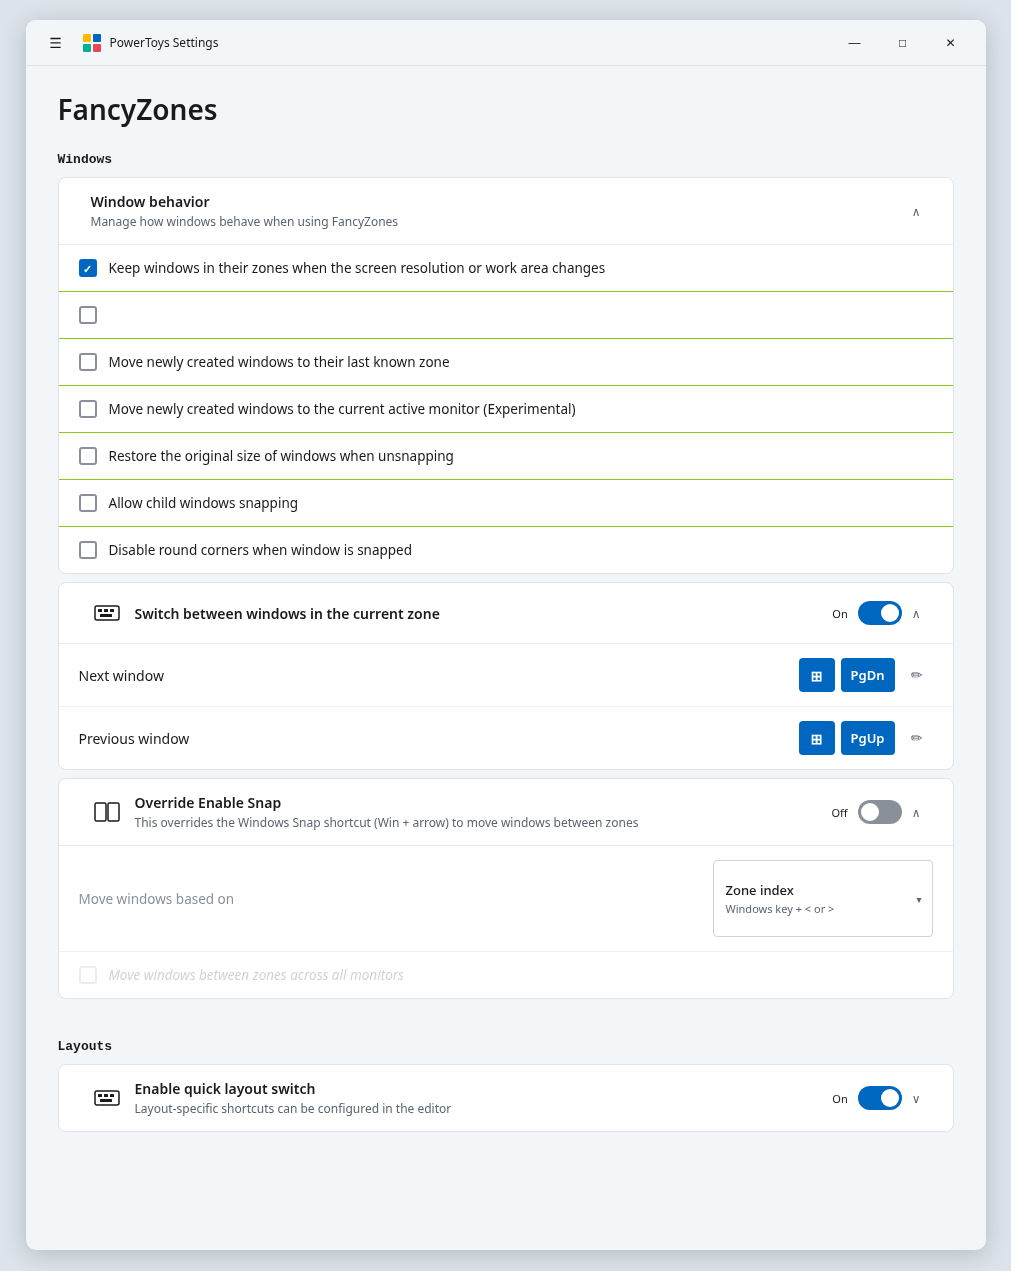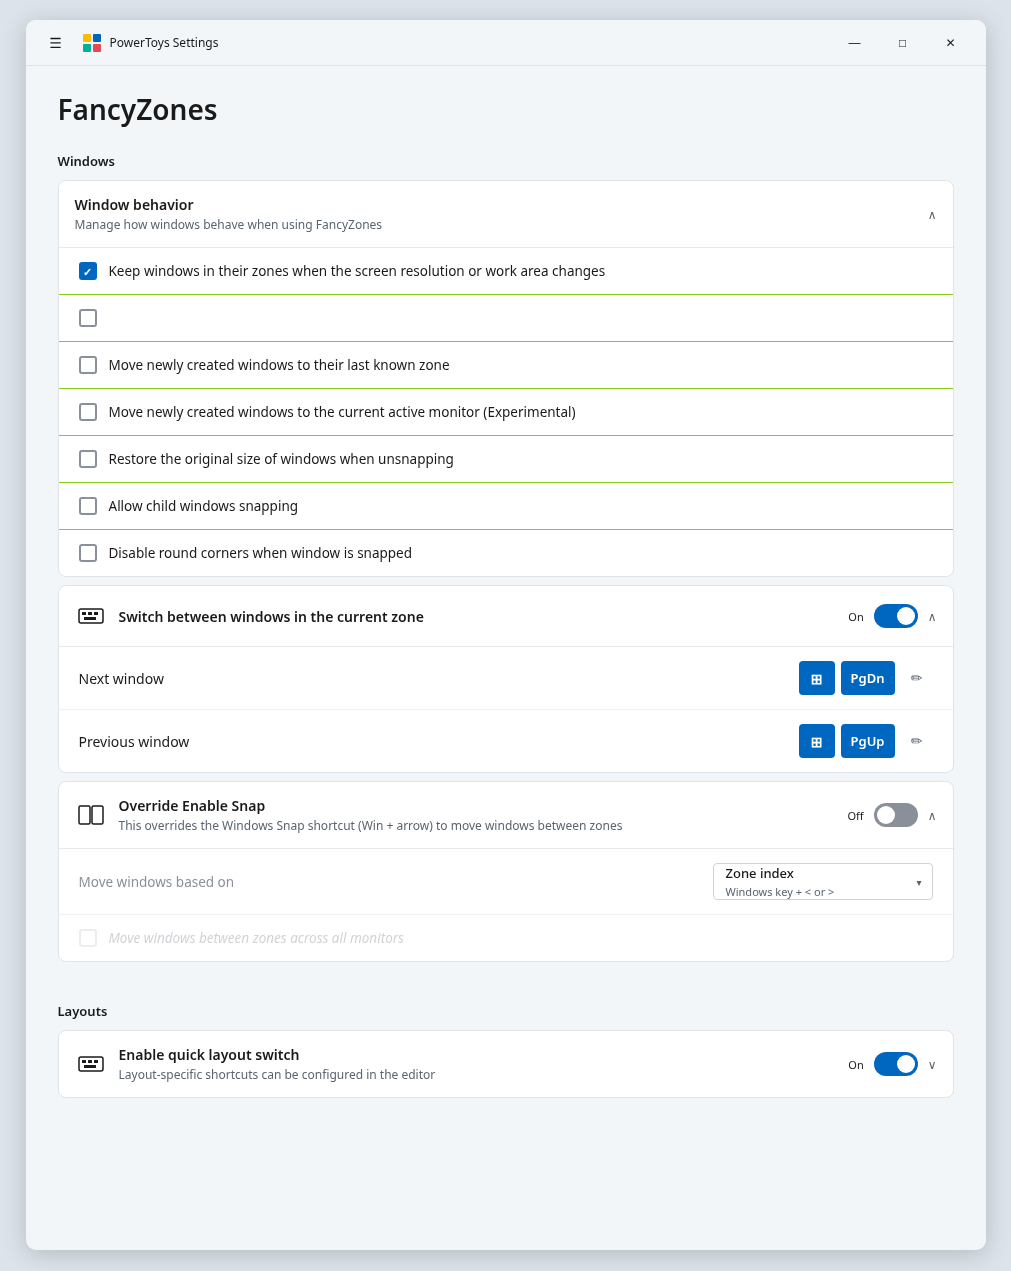--- a/index.html
+++ b/index.html
@@ -86,32 +86,33 @@
       font-weight: 600;
       color: #1a1a1a;
       margin-bottom: 24px;
     }
     .section-label {
       font-size: 13px;
       font-weight: 600;
       color: #1a1a1a;
       margin-bottom: 10px;
       margin-top: 24px;
+      font-family: Liberation Mono, monospace;
     }
     .card {
       background: #ffffff;
       border-radius: 8px;
       border: 1px solid #e0e4e8;
       overflow: hidden;
       margin-bottom: 8px;
     }
     .card-header {
       display: flex;
       align-items: center;
-      padding: 14px 16px;
+      padding: 14px 32px;
       cursor: pointer;
       user-select: none;
     }
     .card-header-icon {
       width: 32px;
       height: 32px;
       margin-right: 12px;
       display: flex;
       align-items: center;
       justify-content: center;
@@ -262,21 +263,21 @@
     .dropdown-label {
       flex: 1;
       font-size: 13.5px;
       color: #8a9099;
     }
     .dropdown-select {
       min-width: 200px;
       border: 1px solid #d0d4d8;
       border-radius: 4px;
       background: white;
-      padding: 0 12px;
+      padding: 20px 12px;
       font-size: 12px;
       color: #1a1a1a;
       display: flex;
       flex-direction: column;
       position: relative;
       cursor: pointer;
     }
     .dropdown-select-main {
       font-size: 13px;
       font-weight: 500;

